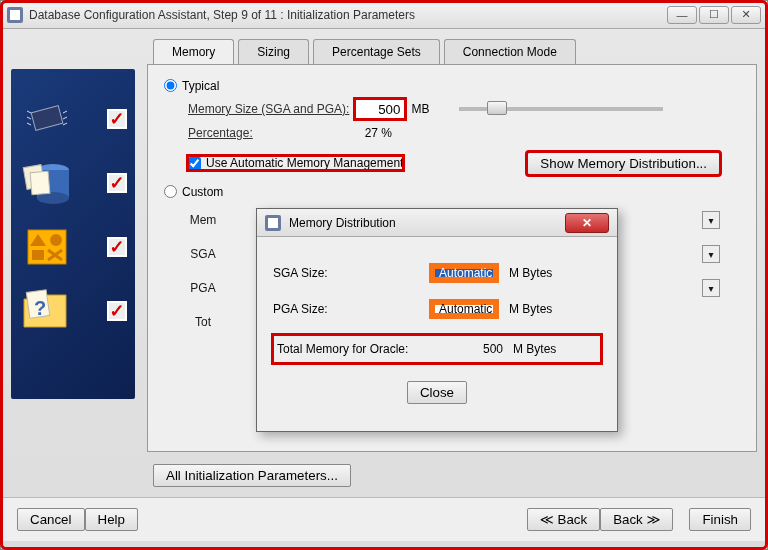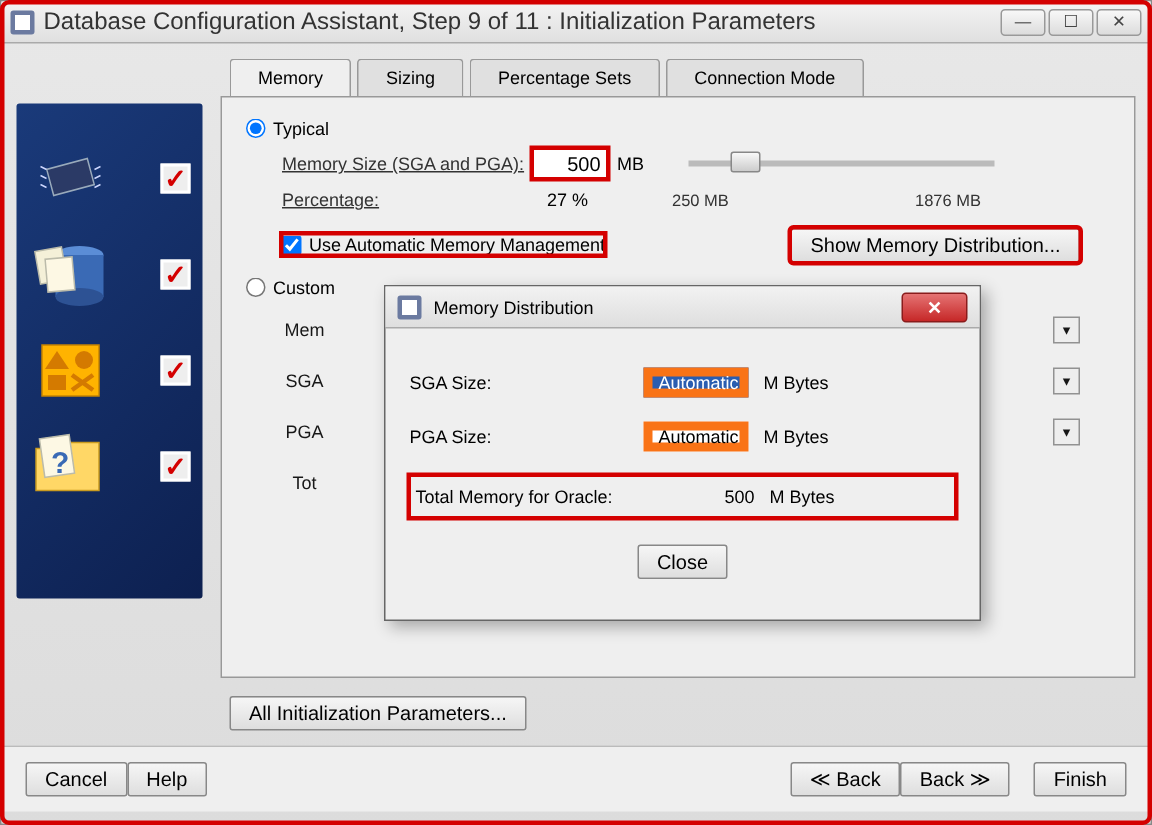--- a/index.html
+++ b/index.html
@@ -4,21 +4,21 @@
 <style>
 * { box-sizing: border-box; margin: 0; padding: 0; }
 body { font-family: "Segoe UI", Tahoma, sans-serif; font-size: 12px; background: #fff; width: 768px; height: 550px; overflow: hidden; }
 
 .outer-border { position: absolute; inset: 0; border: 3px solid #d40000; border-radius: 6px; pointer-events: none; }
 
 .window { width: 768px; height: 550px; background: linear-gradient(#e8e8e8, #dcdcdc); border: 1px solid #888; }
 .titlebar { height: 28px; background: linear-gradient(#f4f4f4, #e0e0e0); border-bottom: 1px solid #aaa; display: flex; align-items: center; padding: 0 6px; gap: 6px; }
 .app-icon { width: 16px; height: 16px; background: #6b7aa0; border-radius: 2px; position: relative; }
 .app-icon::after { content: ""; position: absolute; inset: 3px; background: #fff; }
-.title { flex: 1; color: #333; font-size: 16px; }
+.title { flex: 1; color: #333; font-size: 12px; }
 .win-btns { display: flex; gap: 2px; }
 .win-btn { width: 30px; height: 18px; background: linear-gradient(#f8f8f8, #dcdcdc); border: 1px solid #999; border-radius: 3px; display: flex; align-items: center; justify-content: center; font-size: 11px; color: #444; }
 
 .content { display: flex; gap: 12px; padding: 10px 10px 0 10px; height: 468px; }
 .sidebar { width: 124px; height: 330px; background: linear-gradient(135deg, #1a3a7a, #0d2050); border-radius: 2px; position: relative; padding: 18px 8px; margin-top: 30px; }
 .side-item { height: 64px; display: flex; align-items: center; justify-content: space-between; }
 .side-glyph { width: 56px; height: 48px; display: flex; align-items: center; justify-content: center; font-size: 32px; }
 .check-tick { width: 20px; height: 20px; border: 2px solid #fff; background: #eee; display: flex; align-items: center; justify-content: center; color: #d40000; font-weight: bold; font-size: 18px; line-height: 1; }
 
 .main { flex: 1; position: relative; }
@@ -42,21 +42,21 @@
 .custom-block { margin-left: 24px; margin-top: 4px; opacity: .9; }
 .custom-row { display: flex; align-items: center; gap: 8px; height: 34px; }
 .clabel { width: 30px; text-align: center; }
 .cbtn { width: 18px; height: 18px; border: 1px solid #888; background: #eee; display: flex; align-items: center; justify-content: center; font-size: 10px; margin-left: auto; margin-right: 20px;}
 
 .all-params { margin: 12px 0 0 6px; }
 
 .footer { height: 44px; background: #efefef; border-top: 1px solid #bbb; display: flex; align-items: center; padding: 0 16px; gap: 0; }
 .spacer { flex: 1; }
 
-.dialog { position: absolute; left: 256px; top: 190px; width: 398px; height: 224px; background: #efefef; border: 1px solid #666; box-shadow: 4px 4px 10px rgba(0,0,0,.3); }
+.dialog { position: absolute; left: 256px; top: 208px; width: 362px; height: 224px; background: #efefef; border: 1px solid #666; box-shadow: 4px 4px 10px rgba(0,0,0,.3); }
 .dlg-title { height: 28px; background: linear-gradient(#f2f2f2,#dedede); border-bottom: 1px solid #aaa; display: flex; align-items: center; padding: 0 8px; gap: 8px; }
 .dlg-close { width: 44px; height: 20px; background: linear-gradient(#e57373,#c62828); border: 1px solid #8a1c1c; border-radius: 3px; color: #fff; display: flex; align-items: center; justify-content: center; font-size: 12px; font-weight: bold; margin-left: auto; }
 .dlg-body { padding: 18px 16px; }
 .dlg-row { display: flex; align-items: center; height: 36px; }
 .dlabel { width: 156px; }
 .dval { width: 70px; height: 20px; border: 6px solid #f97316; background: #fff; padding: 0 4px; display: flex; align-items: center; }
 .dval.sel { background: #2a5db0; color: #fff; }
 .dunit { margin-left: 10px; }
 .dlg-total { display: flex; align-items: center; height: 28px; margin-top: 8px; }
 .dlg-btns { display: flex; justify-content: center; margin-top: 18px; }
@@ -150,24 +150,20 @@
           <span>MB</span>
           <span class="slider" style="margin-left:24px;">
             <span class="slider-track">
                 <span class="slider-thumb"></span>
               </span>
           </span>
         </div>
         <div class="sub">
           <span class="pct link">Percentage:</span>
           <span style="width:50px; text-align:right;">27 %</span>
-          <div class="slider-labels" style="margin-left:50px;">
-            <span>250 MB</span>
-            <span>1876 MB</span>
-          </div>
         </div>
         <div class="sub" style="margin-top:6px;">
           <span style="display:inline-flex;align-items:center;gap:5px;" class="hi-red">
             <input type="checkbox" checked="" style="">
             <span>Use Automatic Memory Management</span>
           </span>
           <span style="width:30px;"></span>
           <button class="btn hi-red" style="margin-left:auto; margin-right:20px;">Show Memory Distribution...</button>
         </div>
 

